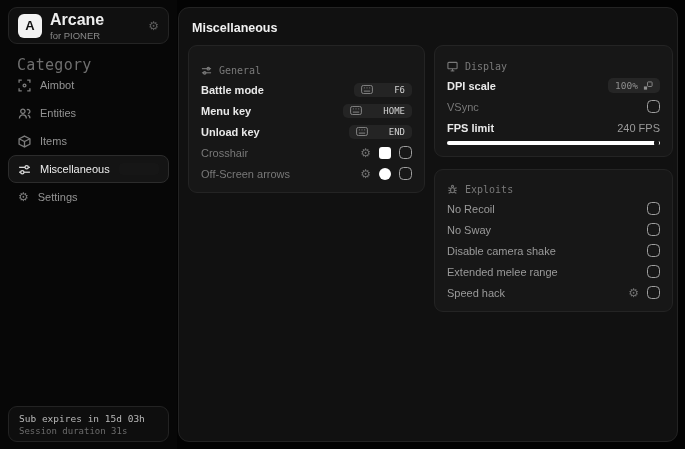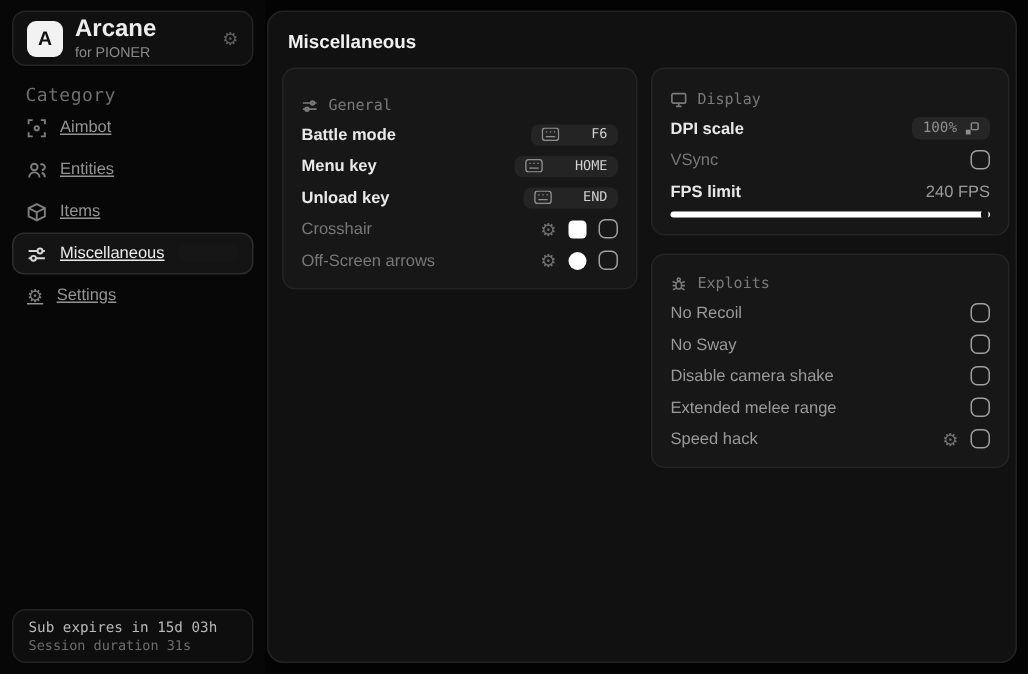--- a/index.html
+++ b/index.html
@@ -26,27 +26,27 @@
     color:#111; font-weight:bold; font-size:13px;
     display:flex; align-items:center; justify-content:center;
   }
   .app-meta { display:flex; flex-direction:column; line-height:1.25; }
   .app-name { font-size:16px; font-weight:bold; color:#ededed; }
   .app-sub  { font-size:9.5px; color:#8a8a8a; }
   .hdr-gear { margin-left:auto; color:#5d5d5d; font-size:12px; font-family:"DejaVu Sans",sans-serif; cursor:default; }
 
   .category {
     position:absolute; left:17px; top:56px;
-    font-size:12px; color:#6f6f6f; letter-spacing:.3px;
+    font-size:15px; color:#6f6f6f; letter-spacing:.3px;
   }
 
   .nav { position:absolute; left:8px; top:71px; width:161px; display:flex; flex-direction:column; }
   .nav-item {
     height:28px; display:flex; align-items:center; gap:9px;
-    padding:0 9px; color:#949494; font-size:11px; border:1px solid transparent;text-decoration:underline;
+    padding:0 9px; color:#949494; font-size:11px; border:1px solid transparent;
   }
   .nav-item .nicon { display:flex; color:#7d7d7d; }
   .nav-item.active {
     background:#141414; border:1px solid #2c2c2c; border-radius:8px;
     color:#ececec;
   }
   .nav-item.active .nicon { color:#d8d8d8; }
   .ghost {
     margin-left:auto; width:44px; height:12px;
     background:#161616; border-radius:4px;

